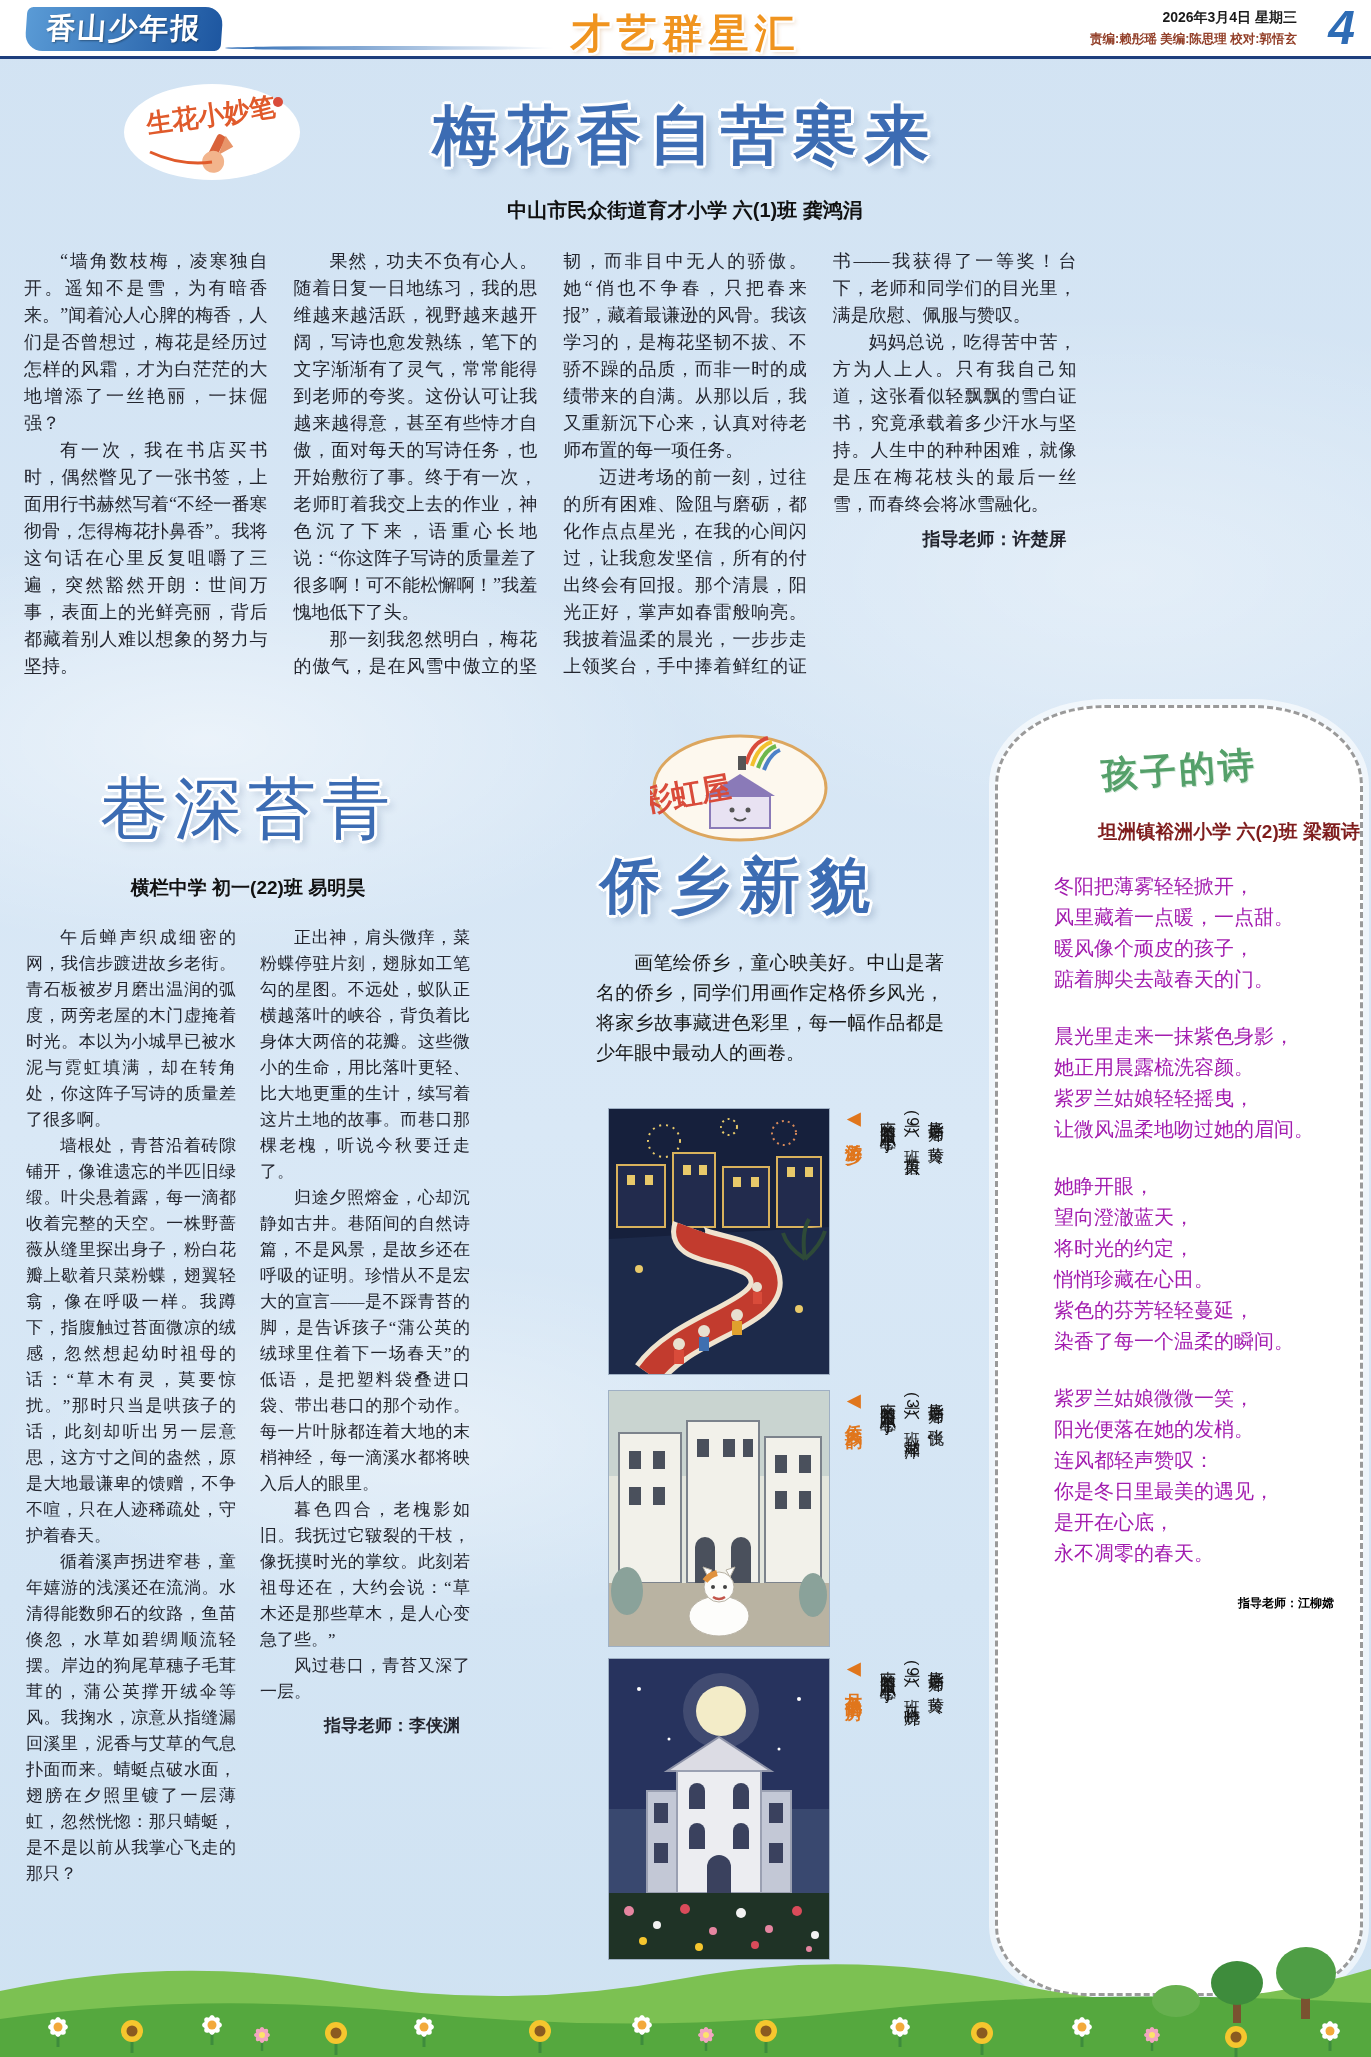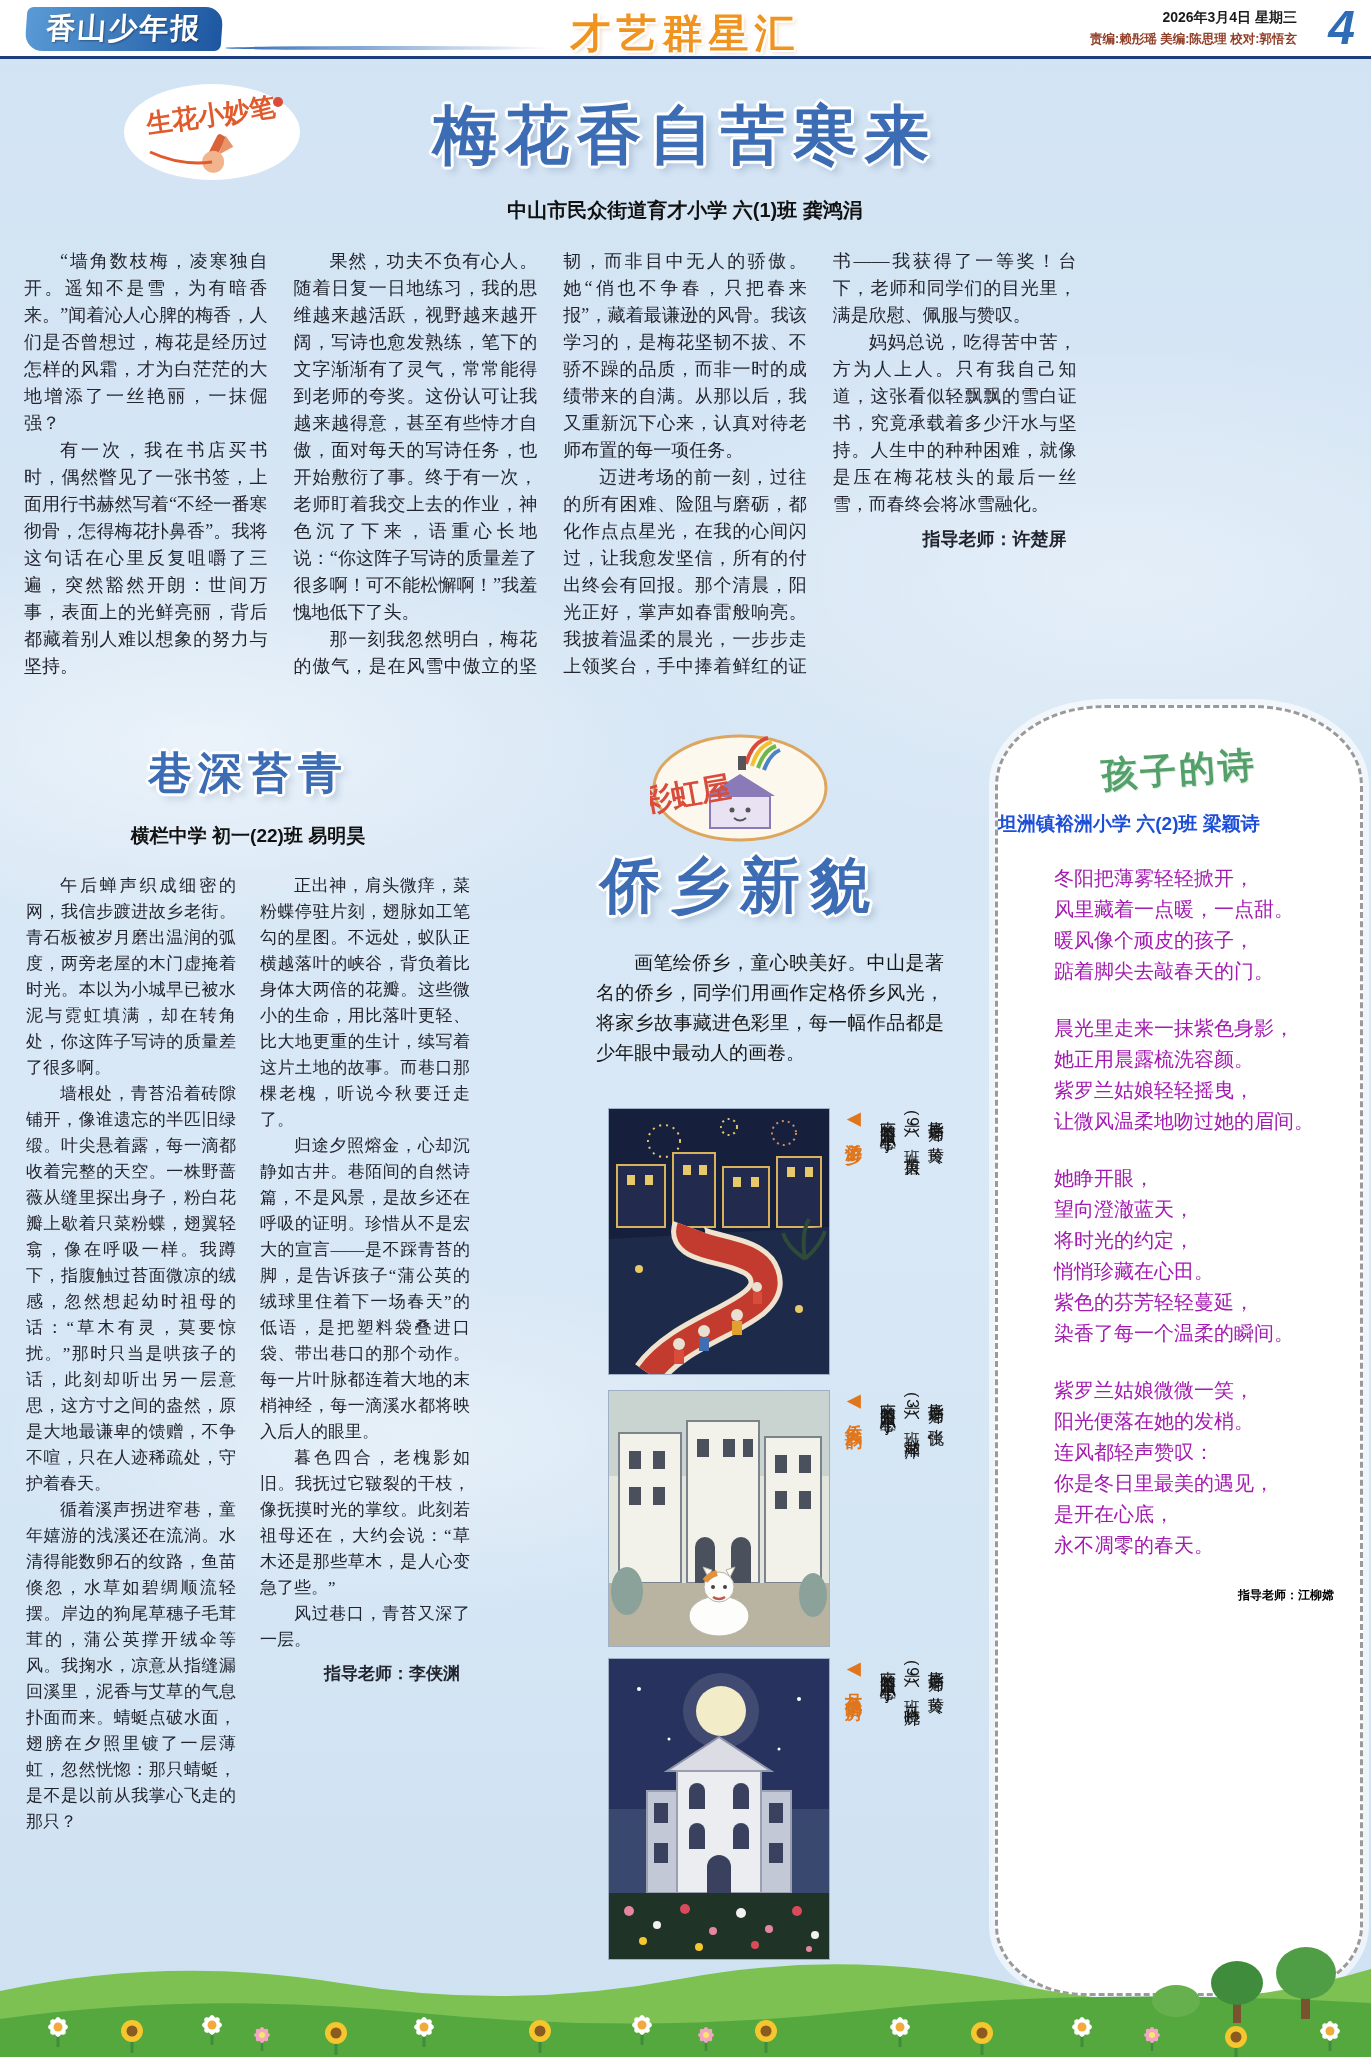--- a/index.html
+++ b/index.html
@@ -33,42 +33,42 @@
   .serifbody p{margin:0;text-indent:2em;}
   .teacher-line{font-weight:bold;text-align:right;text-indent:0 !important;margin-top:8px !important;padding-right:10px;}
   
   .a1{position:absolute;left:24px;top:62px;width:1322px;z-index:3;}
   .a1-badge{position:absolute;left:96px;top:18px;}
   .a1-title{text-align:center;font-size:64px;font-weight:900;color:#3c6cb3;letter-spacing:8px;margin-top:30px;}
   .a1-byline{text-align:center;font-size:20px;font-weight:bold;color:#111;margin-top:18px;}
   .a1-body{margin-top:24px;height:452px;column-count:5;column-gap:26px;column-fill:auto;font-size:18px;line-height:27px;}
   
   .a2{position:absolute;left:26px;top:712px;width:444px;z-index:3;}
-  .a2-title{text-align:center;font-size:44px;font-weight:700;color:#3c6cb3;letter-spacing:6px;margin-top:32px;}
+  .a2-title{text-align:center;font-size:68px;font-weight:400;color:#3c6cb3;letter-spacing:6px;margin-top:52px;}
   .a2-byline{text-align:center;font-size:19px;font-weight:bold;color:#111;margin-top:20px;}
   .a2-body{margin-top:24px;height:975px;column-count:2;column-gap:24px;column-fill:auto;font-size:17px;line-height:26px;}
   
   .gal{position:absolute;left:480px;top:700px;width:520px;height:1280px;z-index:7;}
   .gal-badge{position:absolute;top:26px;left:50%;transform:translateX(-50%);}
   .gal-title{position:absolute;top:146px;width:100%;text-align:center;font-size:60px;font-weight:900;color:#3c6cb3;letter-spacing:10px;}
   .gal-intro{position:absolute;top:248px;left:116px;width:348px;font-size:19px;line-height:30px;color:#161616;font-weight:500;text-align:justify;text-indent:2em;}
   .art-row{position:absolute;left:128px;display:flex;}
   .art-img{display:block;border:1px solid #9fb0c4;background:#fff;}
   .art-cap{writing-mode:vertical-rl;margin-left:12px;font-size:16px;color:#161616;font-weight:500;}
   .art-cap .cap-line{margin:0 3px;letter-spacing:2px;}
   .cap-title{color:#e0761c;font-weight:900;font-size:17px;margin-right:12px;letter-spacing:2px;}
   
   .poem{position:absolute;left:995px;top:705px;width:362px;height:1285px;z-index:5;
     background:#fff;border:3px dashed #9a9a9a;border-radius:110px 110px 90px 90px / 80px 80px 70px 70px;
     box-shadow:0 0 0 6px rgba(255,255,255,.6);}
   .poem-badge{text-align:center;margin-top:38px;transform:rotate(-4deg);
     color:#55a06a;font-size:36px;font-weight:900;letter-spacing:3px;
     text-shadow:1px 1px 0 #cfe6d6;}
   .poem-title{text-align:center;font-size:48px;font-weight:900;color:#3c6cb3;letter-spacing:5px;margin-top:10px;}
-  .poem-byline{text-align:left;font-size:19px;font-weight:bold;color:#1d4ed8;margin-top:16px;}
+  .poem-byline{text-align:right;font-size:19px;font-weight:bold;color:#7f1d1d;margin-top:24px;}
   .poem-body{margin:26px 0 0 56px;font-family:"Liberation Serif",serif;font-size:20px;line-height:31px;color:#a21caf;}
   .stanza{margin-bottom:26px;}
   .pline{white-space:nowrap;}
   .poem-teacher{text-align:right;font-weight:bold;font-size:12px;margin-top:4px;padding-right:26px;font-family:"Liberation Serif",serif;}
   
   .footer{position:absolute;left:0;bottom:0;z-index:6;}
 </style>
 </head>
 <body>
 

